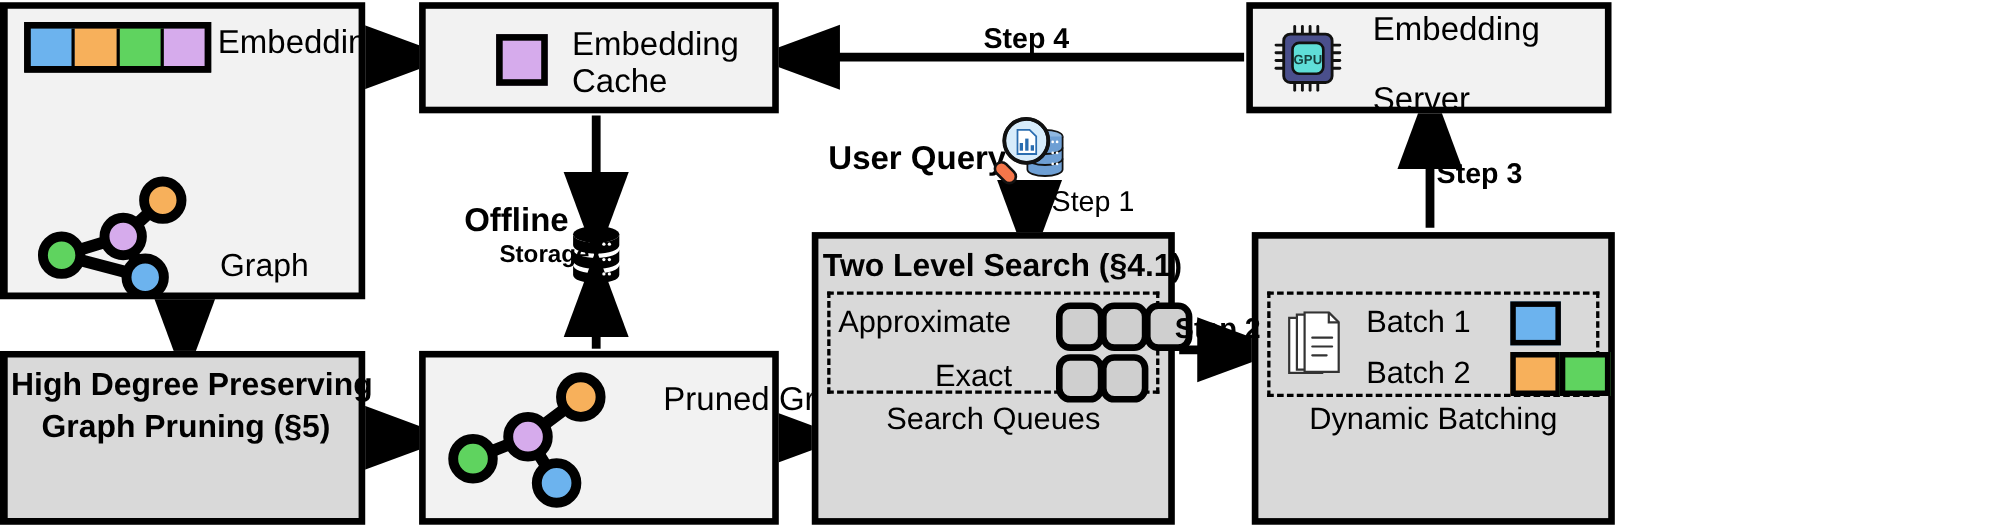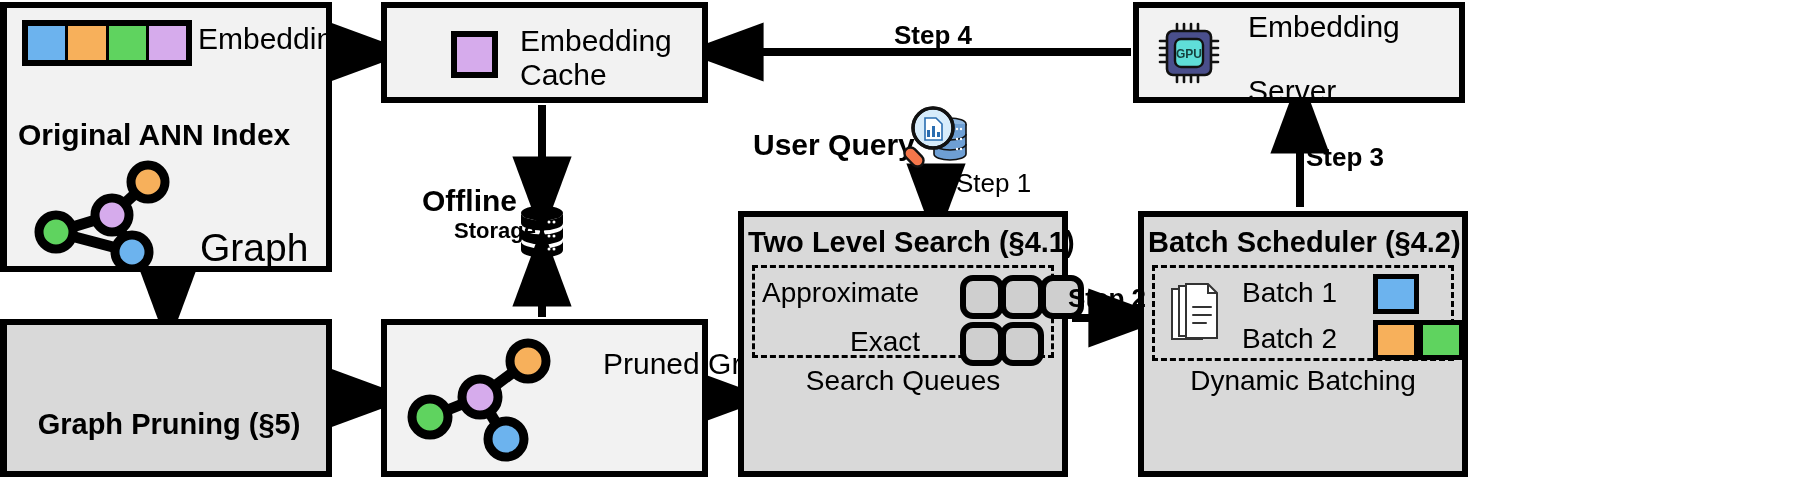--- a/index.html
+++ b/index.html
@@ -12,26 +12,26 @@
   .bold{font-weight:bold;}
 
   
   #ann-box{left:0px;top:2px;width:332px;height:270px;border-left-width:7px;}
   #emb-strip{position:absolute;left:22px;top:20px;width:170px;height:46px;
              border:6px solid #000;box-sizing:border-box;display:flex;background:#000;}
   #emb-strip i{flex:1;display:block;border-right:3px solid #000;}
   #emb-strip i:last-child{border-right:none;}
   #emb-label{left:198px;top:22px;font-size:30px;}
   #ann-title{left:18px;top:118px;font-size:30px;font-weight:bold;}
-  #graph-label-1{left:200px;top:226px;font-size:39px;}
+  #graph-label-1{left:200px;top:226px;font-size:29px;}
 
   
   #hdp-box{left:0px;top:319px;width:332px;height:158px;border-left-width:7px;}
   #hdp-t1{left:10px;top:334px;width:318px;text-align:center;font-size:29px;font-weight:bold;}
-  #hdp-t2{left:10px;top:372px;width:318px;text-align:center;font-size:29px;font-weight:bold;margin-top:36px;}
+  #hdp-t2{left:10px;top:372px;width:318px;text-align:center;font-size:29px;font-weight:bold;}
 
   
   #cache-box{left:381px;top:2px;width:327px;height:101px;}
   #cache-sq{position:absolute;left:451px;top:31px;width:47px;height:47px;border:6px solid #000;box-sizing:border-box;}
   #cache-t1{left:520px;top:24px;font-size:30px;}
   #cache-t2{left:520px;top:58px;font-size:30px;}
 
   
   #off-t1{left:422px;top:184px;font-size:30px;font-weight:bold;}
   #off-t2{left:410px;top:218px;font-size:22px;font-weight:bold;margin-left:44px;}
@@ -116,37 +116,37 @@
 
   <div class="box" id="ann-box"></div>
 
   <div id="emb-strip">
     <i style="background:#6cb3ee"></i>
     <i style="background:#f7b05b"></i>
     <i style="background:#5fd35f"></i>
     <i style="background:#d6abec"></i>
   </div>
   <div class="lbl" id="emb-label">Embedding</div>
-  <div class="lbl" id="ann-title">Original ANN Index</div>
 
   <svg id="ann-graph" viewBox="0 0 190 110">
     <g stroke="#000" stroke-width="11" stroke-linecap="round">
       <line x1="36" y1="72" x2="92" y2="55"></line>
       <line x1="92" y1="55" x2="128" y2="22"></line>
       <line x1="92" y1="55" x2="112" y2="92"></line>
       <line x1="36" y1="72" x2="112" y2="92"></line>
     </g>
     <circle cx="128" cy="22" r="17" fill="#f7b05b" stroke="#000" stroke-width="9"></circle>
     <circle cx="92" cy="55" r="17" fill="#d6abec" stroke="#000" stroke-width="9"></circle>
     <circle cx="36" cy="72" r="17" fill="#5fd35f" stroke="#000" stroke-width="9"></circle>
     <circle cx="112" cy="92" r="17" fill="#6cb3ee" stroke="#000" stroke-width="9"></circle>
   </svg>
   <div class="lbl" id="graph-label-1">Graph</div>
 
   <div class="box grey" id="hdp-box"></div>
+  <div class="lbl" id="hdp-t1">High Degree Preserving</div>
   <div class="lbl" id="hdp-t2">Graph Pruning (§5)</div>
 
   <div class="box" id="cache-box"></div>
   <div id="cache-sq" style="background:#d6abec"></div>
   <div class="lbl" id="cache-t1">Embedding</div>
   <div class="lbl" id="cache-t2">Cache</div>
 
   <div class="lbl" id="off-t1">Offline</div>
   <div class="lbl" id="off-t2">Storage</div>
   <svg id="db-icon" viewBox="0 0 46 52">
@@ -211,21 +211,20 @@
   <div class="lbl" id="tls-approx">Approximate</div>
   <div class="lbl" id="tls-exact">Exact</div>
   <div class="qcell" style="left:960px;top:275px"></div>
   <div class="qcell" style="left:1000px;top:275px"></div>
   <div class="qcell" style="left:1040px;top:275px"></div>
   <div class="qcell" style="left:960px;top:322px"></div>
   <div class="qcell" style="left:1000px;top:322px"></div>
   <div class="lbl" id="tls-bottom">Search Queues</div>
 
   <div class="box grey" id="bs-box"></div>
-  <div class="lbl" id="bs-title">Batch Scheduler (§4.2)</div>
   <div id="bs-dash"></div>
   <svg id="bs-docs" viewBox="0 0 58 64">
     <path d="M4,6 h22 l8,8 v42 h-30 z" fill="#fff" stroke="#333" stroke-width="2"></path>
     <path d="M11,3 h22 l8,8 v42 h-30 z" fill="#fff" stroke="#333" stroke-width="2"></path>
     <path d="M18,1 h22 l9,9 v45 h-31 z" fill="#fff" stroke="#333" stroke-width="2"></path>
     <path d="M40,1 v9 h9" fill="none" stroke="#333" stroke-width="2"></path>
     <g stroke="#333" stroke-width="2" stroke-linecap="round">
       <line x1="25" y1="24" x2="43" y2="24"></line>
       <line x1="25" y1="32" x2="43" y2="32"></line>
       <line x1="25" y1="40" x2="38" y2="40"></line>

